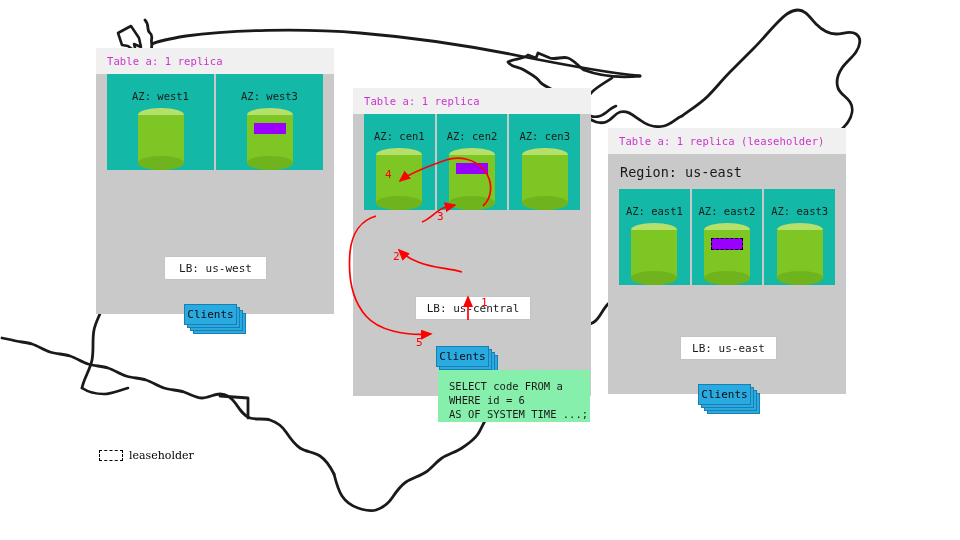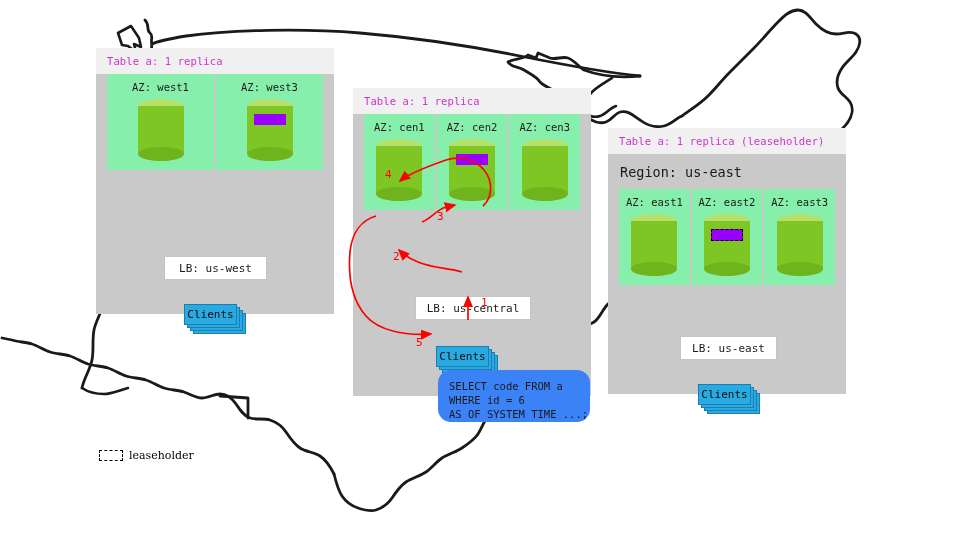--- a/index.html
+++ b/index.html
@@ -36,24 +36,24 @@
     padding:10px 0 9px 12px;
     white-space:nowrap;
   }
   .az-row{
     position:relative;
     display:flex;
     margin:0 11px;
     gap:2px;
   }
   .az{
-    background:#86efac;
+    background:#14b8a6;
     flex:1 1 0;
     box-sizing:border-box;
-    padding-top:7px;
+    padding-top:16px;
     display:flex;
     flex-direction:column;
     align-items:center;
   }
   .az-label{
     font-size:10.5px;
     color:#1a1a1a;
     white-space:nowrap;
     margin-bottom:6px;
   }
@@ -115,29 +115,28 @@
     box-sizing:border-box;
     display:flex;align-items:center;justify-content:center;
     font-size:11px;
     color:#0d0d0d;
     white-space:nowrap;
   }
 
   
   .sqlbox{
     position:absolute;
-    background:#3b82f6;
+    background:#86efac;
     box-sizing:border-box;
     padding:9px 0 9px 11px;
     font-size:10.5px;
     line-height:14px;
     color:#1a1a1a;
     white-space:pre;
     z-index:6;
-    border-radius:13px;
   }
 
   
   #arrows{position:absolute;left:0;top:0;width:960px;height:540px;z-index:9;pointer-events:none;}
   .arrow-num{
     position:absolute;
     color:#ff0000;
     font-size:11px;
     z-index:10;
     white-space:nowrap;

